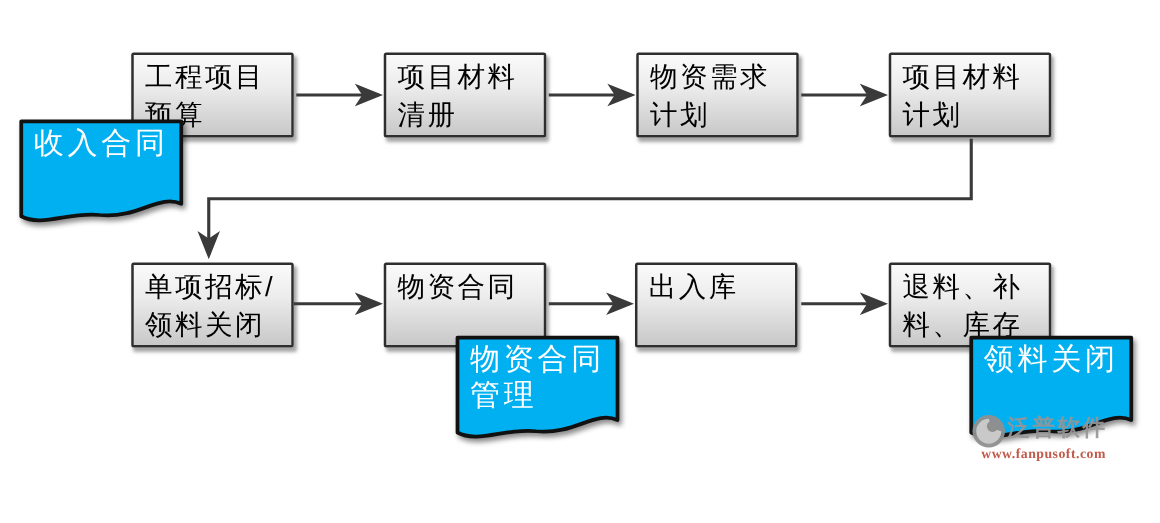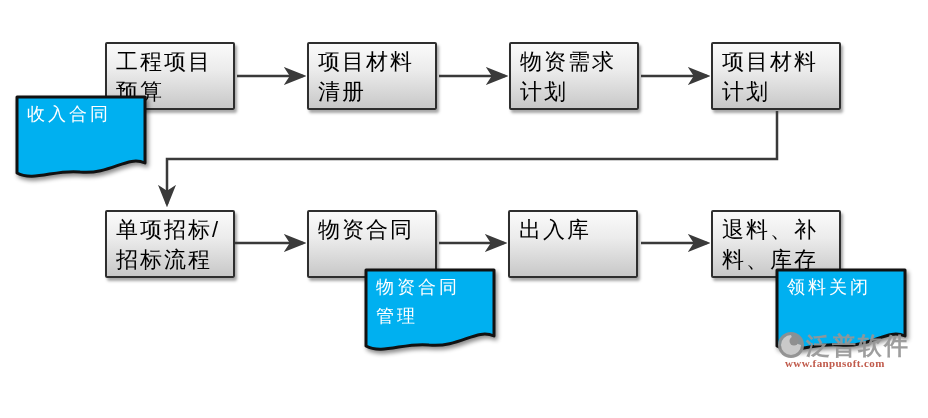--- a/index.html
+++ b/index.html
@@ -16,28 +16,28 @@
   .b1{left:105px;top:42px}.b2{left:307px;top:42px}.b3{left:509px;top:42px}.b4{left:711px;top:42px}
   .b5{left:105px;top:210px}.b6{left:307px;top:210px}.b7{left:508px;top:210px}.b8{left:711px;top:210px}
 
   
   .connectors{position:absolute;left:0;top:0;width:928px;height:418px;z-index:2;pointer-events:none;}
 
   
   .flag{position:absolute;width:134px;height:94px;z-index:3;
         filter:drop-shadow(2px 3px 2px rgba(0,0,0,0.45));}
   .flag svg{position:absolute;left:0;top:0;}
-  .flag .lbl{position:absolute;left:13px;top:6px;font-size:18px;line-height:29px;
+  .flag .lbl{position:absolute;left:13px;top:6px;font-size:24px;line-height:29px;
              letter-spacing:3px;color:#ffffff;white-space:pre-line;}
   .f1{left:14px;top:94px}.f2{left:14px;top:267px}.f3{left:363px;top:267px}.f4{left:774px;top:267px}
 
   
   .watermark{position:absolute;left:776px;top:328px;width:150px;height:50px;z-index:4;}
   .wm-logo{position:absolute;left:0px;top:2px;width:30px;height:30px;}
-  .wm-brand{position:absolute;left:30px;top:2px;font-size:24px;font-weight:bold;
+  .wm-brand{position:absolute;left:30px;top:2px;font-size:18px;font-weight:bold;
             letter-spacing:2px;color:#969696;opacity:0.92;}
   .wm-url{position:absolute;left:9px;top:29px;font-size:11px;font-weight:bold;
           font-family:"Liberation Serif","DejaVu Serif",serif;color:#c05a4b;letter-spacing:0.4px;}
 </style>
 </head>
 <body>
 
 <div class="canvas">
 
   <div class="pbox b2">
@@ -52,21 +52,21 @@
     <div class="lbl">物资需求
 计划</div>
   </div>
   <div class="pbox b4">
     <div class="lbl">项目材料
 计划</div>
   </div>
 
   <div class="pbox b5">
     <div class="lbl">单项招标/
-招标流程</div>
+领料关闭</div>
   </div>
   <div class="pbox b6">
     <div class="lbl">物资合同</div>
   </div>
   <div class="pbox b7">
     <div class="lbl">出入库</div>
   </div>
   <div class="pbox b8">
     <div class="lbl">退料、补
 料、库存</div>

